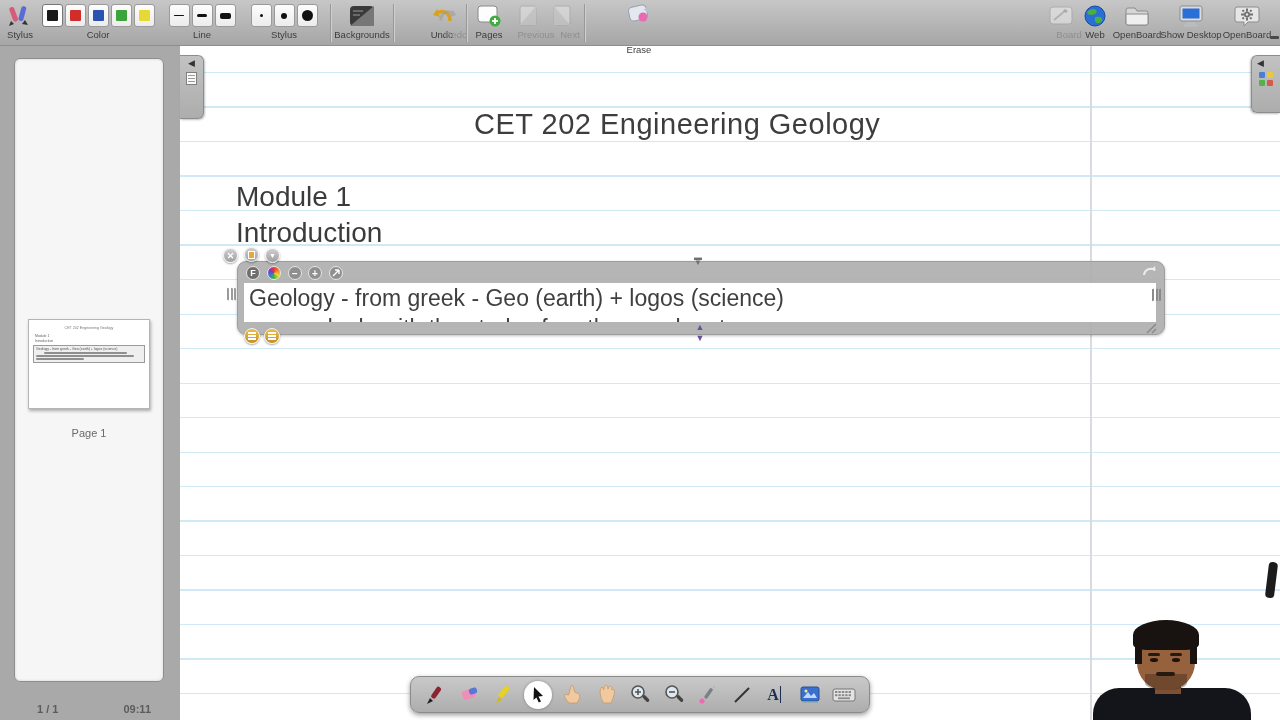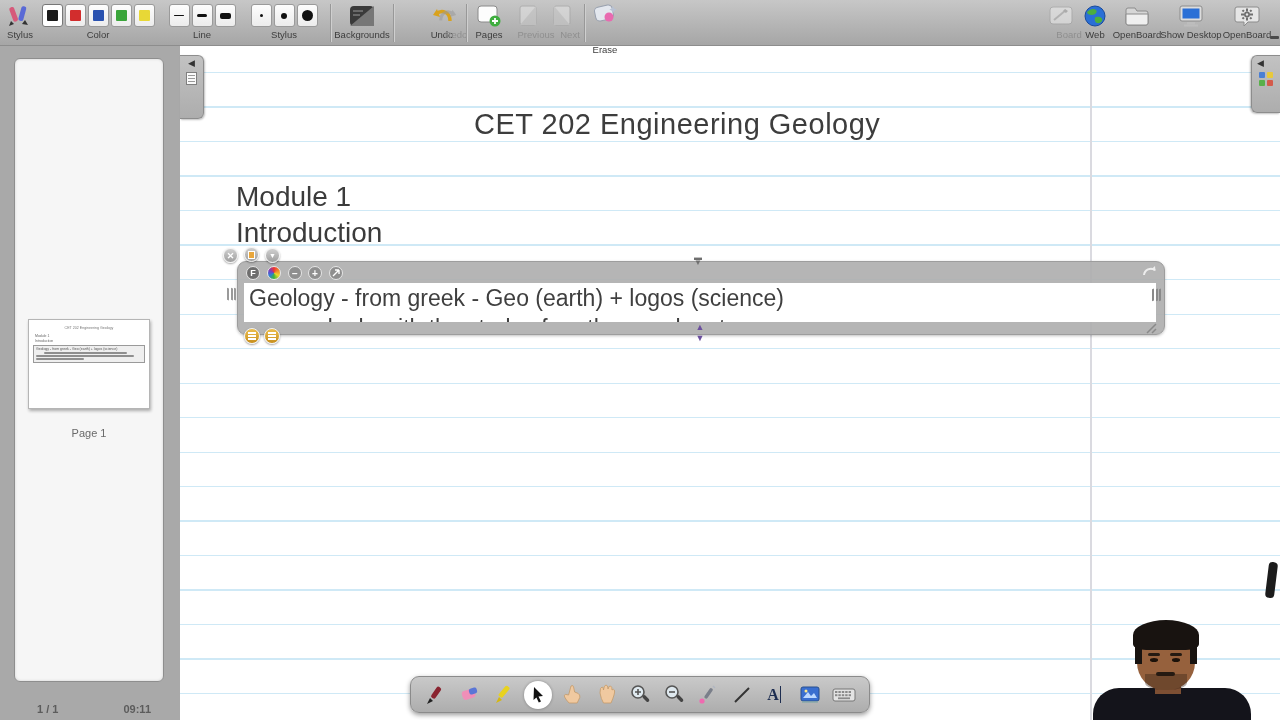--- a/index.html
+++ b/index.html
@@ -319,21 +319,21 @@
         <svg width="22" height="24" viewBox="0 0 22 24" opacity="0.5">
             <rect x="3" y="2" width="16" height="19" rx="2" fill="#e8e8e8" stroke="#9a9a9a"></rect>
             <path d="M19 21 L3 2 L3 21 Z" fill="#c9c9c9"></path>
           </svg>
       </div>
       <span class="tlabel dis">Next</span>
     </div>
 
     <span class="sep" style="left:584px;"></span>
 
-    <div class="tgroup" style="left:587px; width:36px;gap:18px;">
+    <div class="tgroup" style="left:621px; width:36px;gap:18px;">
       <div class="icn">
         <svg width="26" height="24" viewBox="0 0 26 24">
           <rect x="3" y="4" width="18" height="14" rx="4" transform="rotate(-12 12 11)" fill="#e3e7ee" stroke="#98a0ae"></rect>
           <circle cx="17" cy="15" r="4.5" fill="#e86ab0"></circle>
           <path d="M21 4 l1.2 2.4 2.4 1.2 -2.4 1.2 -1.2 2.4 -1.2 -2.4 -2.4 -1.2 2.4 -1.2 Z" fill="#b8c2d4"></path>
         </svg>
       </div>
       <span class="tlabel">Erase</span>
     </div>
 

